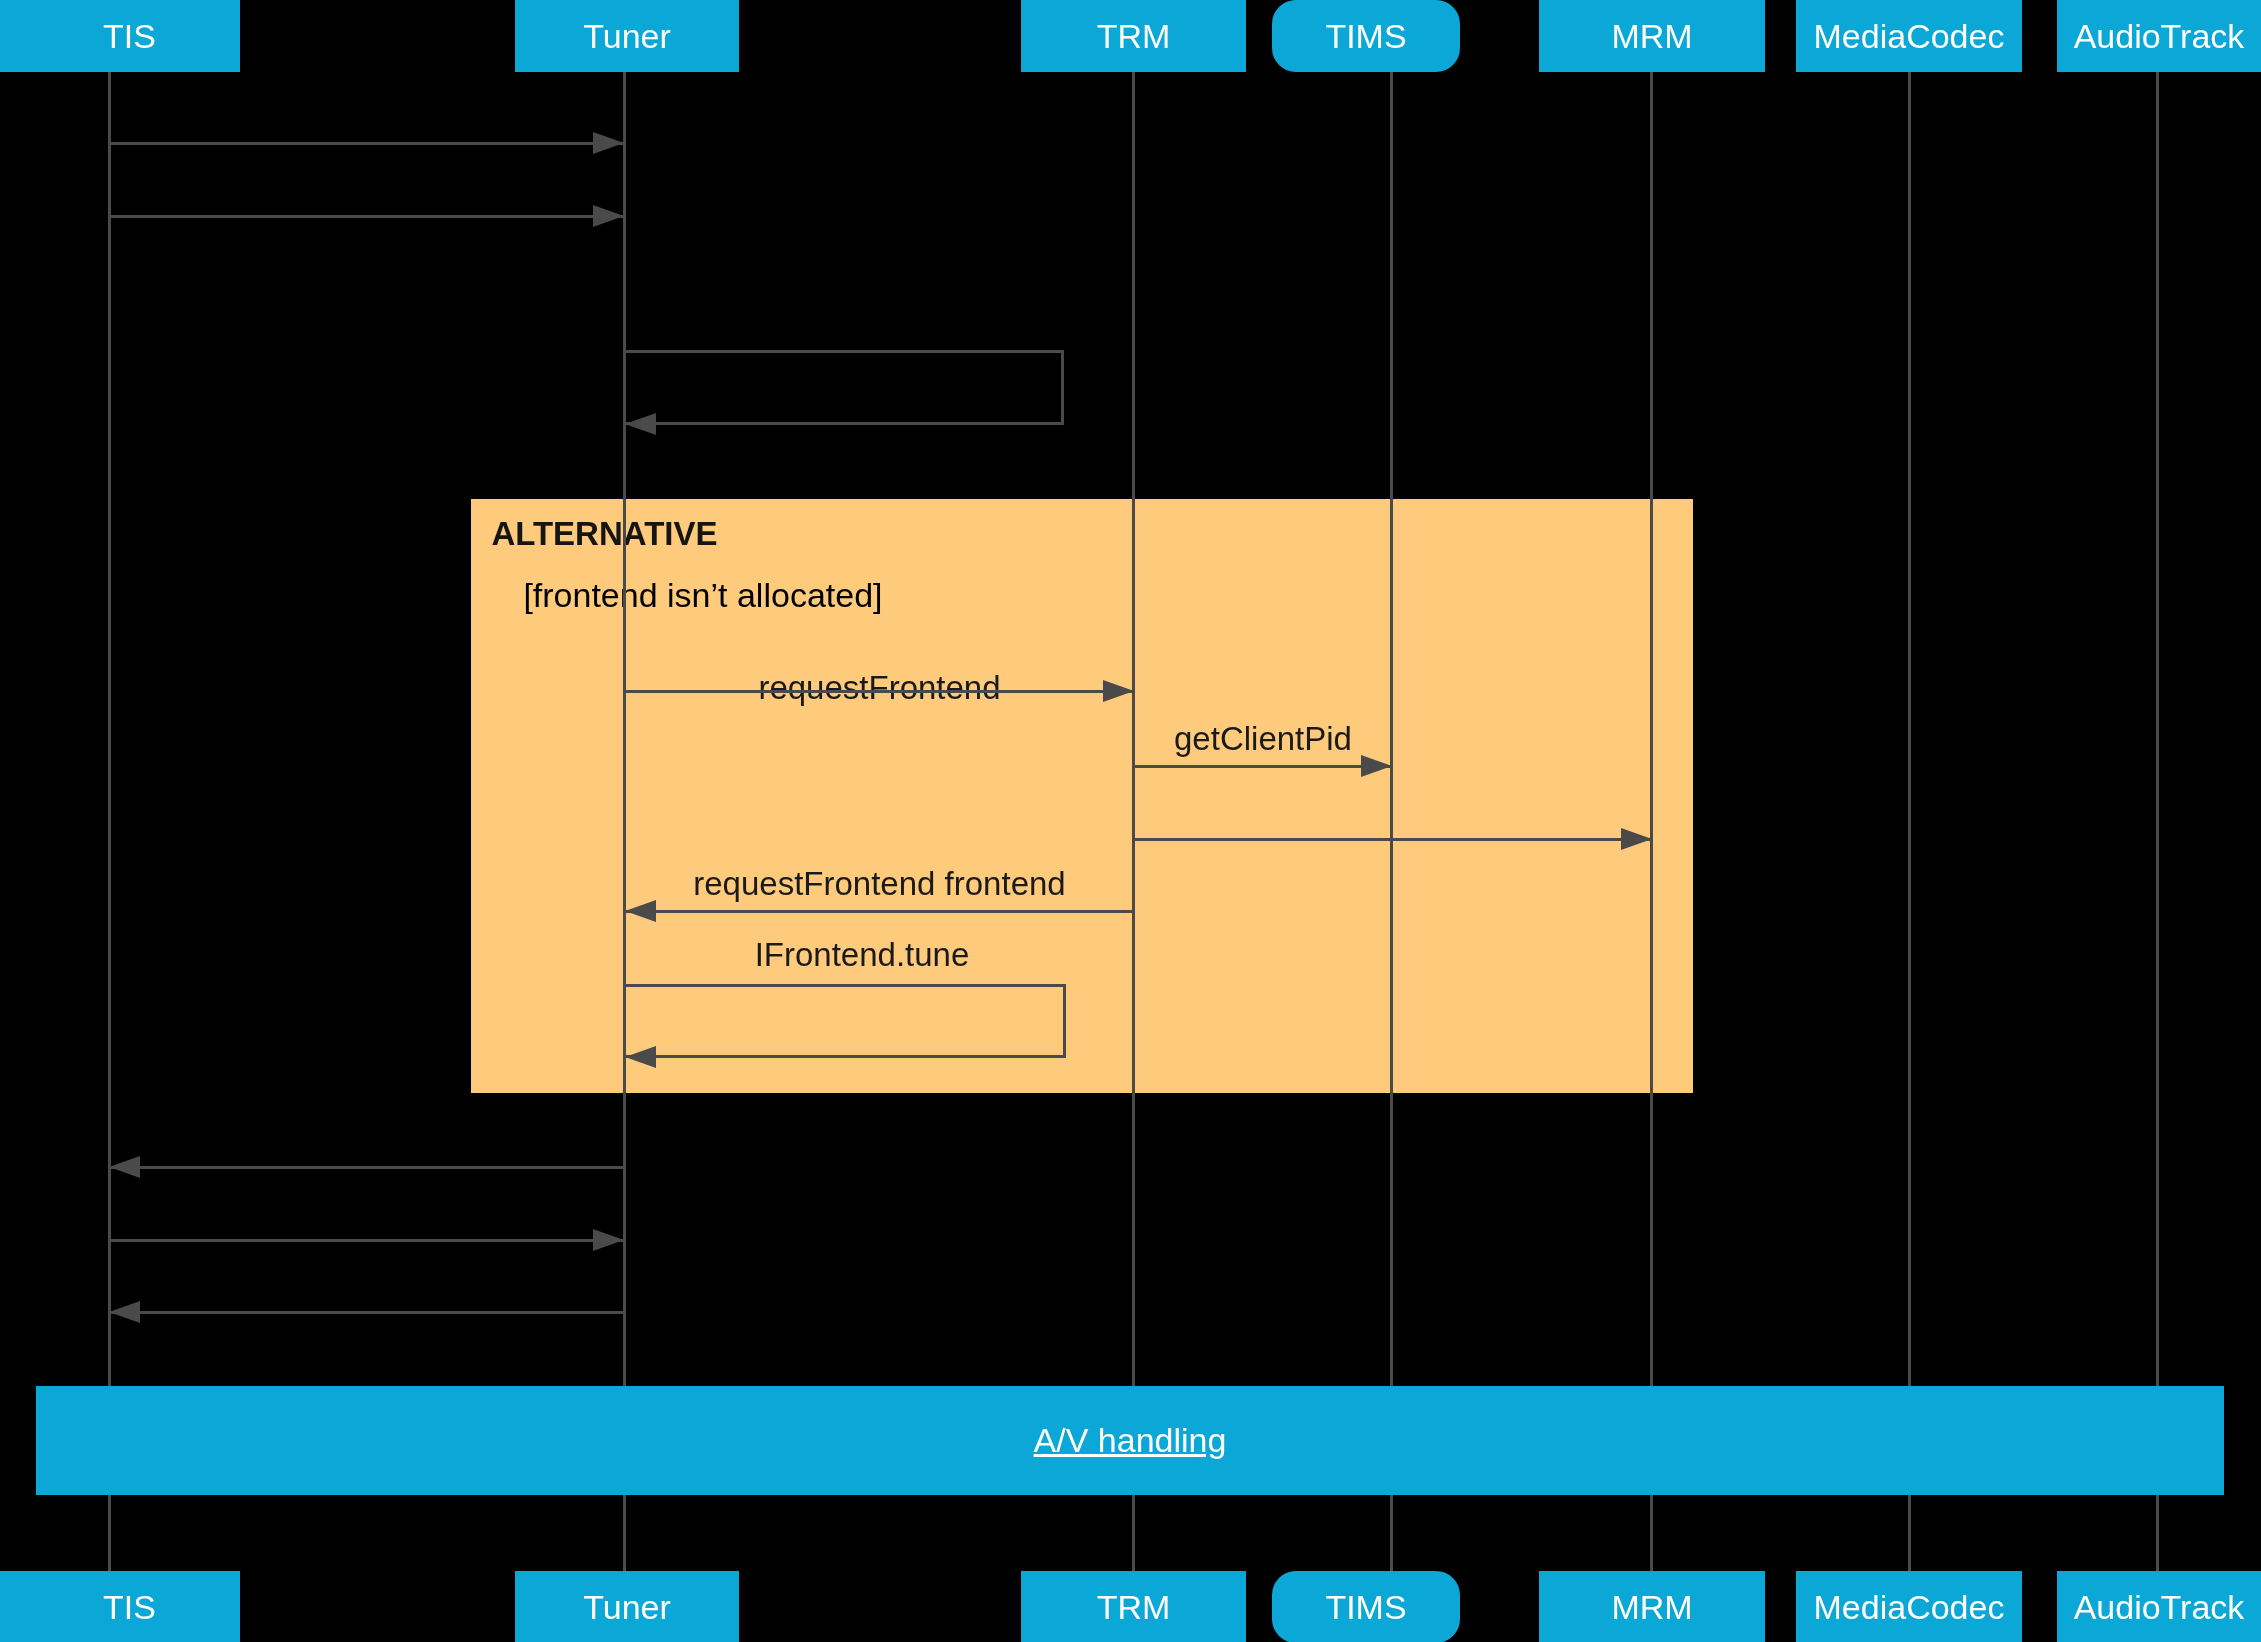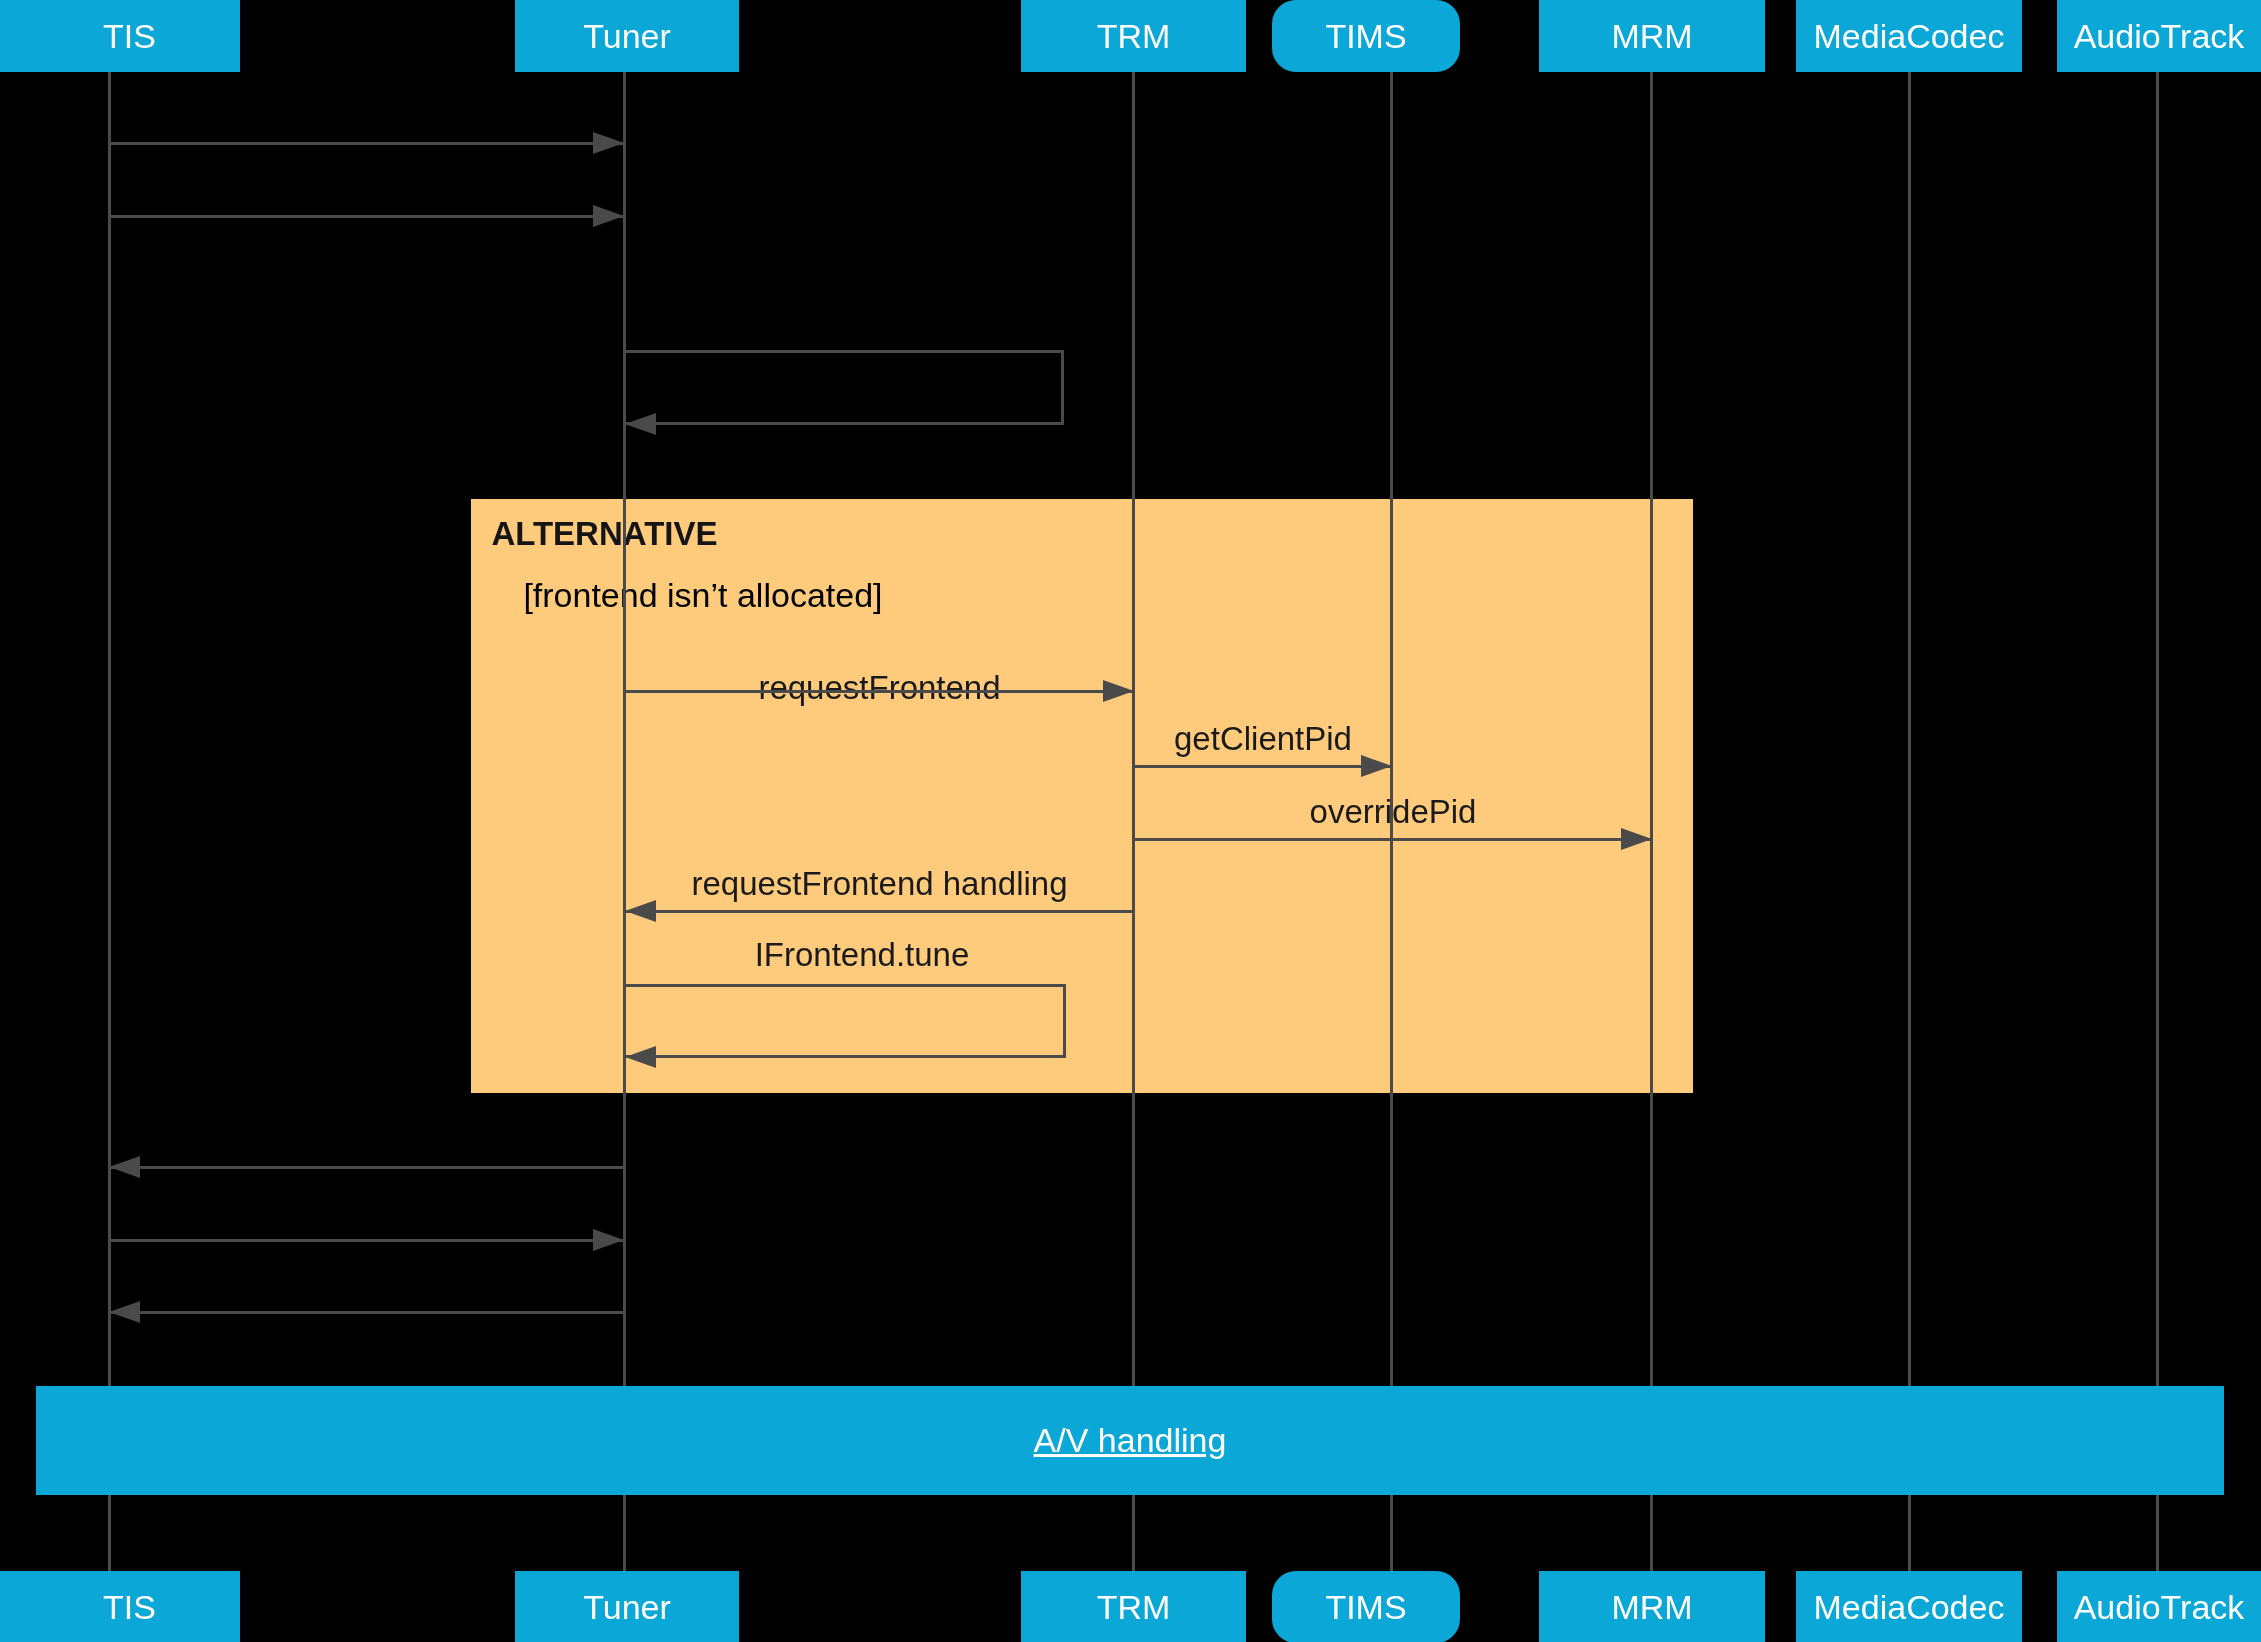--- a/index.html
+++ b/index.html
@@ -88,26 +88,25 @@
   <div class="mlabel" style="left:625px;top:645px;width:509px;margin-top:24px;">requestFrontend</div>
   <div class="msg" style="left:625px;top:690px;width:509px;">
     <span class="head-r"></span>
   </div>
 
   <div class="mlabel" style="left:1134px;top:720px;width:258px;">getClientPid</div>
   <div class="msg" style="left:1134px;top:765px;width:258px;">
     <span class="head-r"></span>
   </div>
 
-  <div class="mlabel" style="left:1134px;top:793px;width:518px;">overridePid</div>
   <div class="msg" style="left:1134px;top:838px;width:518px;">
     <span class="head-r"></span>
   </div>
 
-  <div class="mlabel" style="left:625px;top:865px;width:509px;">requestFrontend handling</div>
+  <div class="mlabel" style="left:625px;top:865px;width:509px;">requestFrontend frontend</div>
   <div class="msg" style="left:625px;top:910px;width:509px;">
     <span class="head-l"></span>
   </div>
 
   <div class="mlabel" style="left:625px;top:936px;width:474px;">IFrontend.tune</div>
   <div class="loop" style="left:625px;top:984px;width:441px;height:74px;">
     <span class="ln-t"></span>
     <span class="ln-r"></span>
     <span class="ln-b"></span>
     <span class="head-loop"></span>

